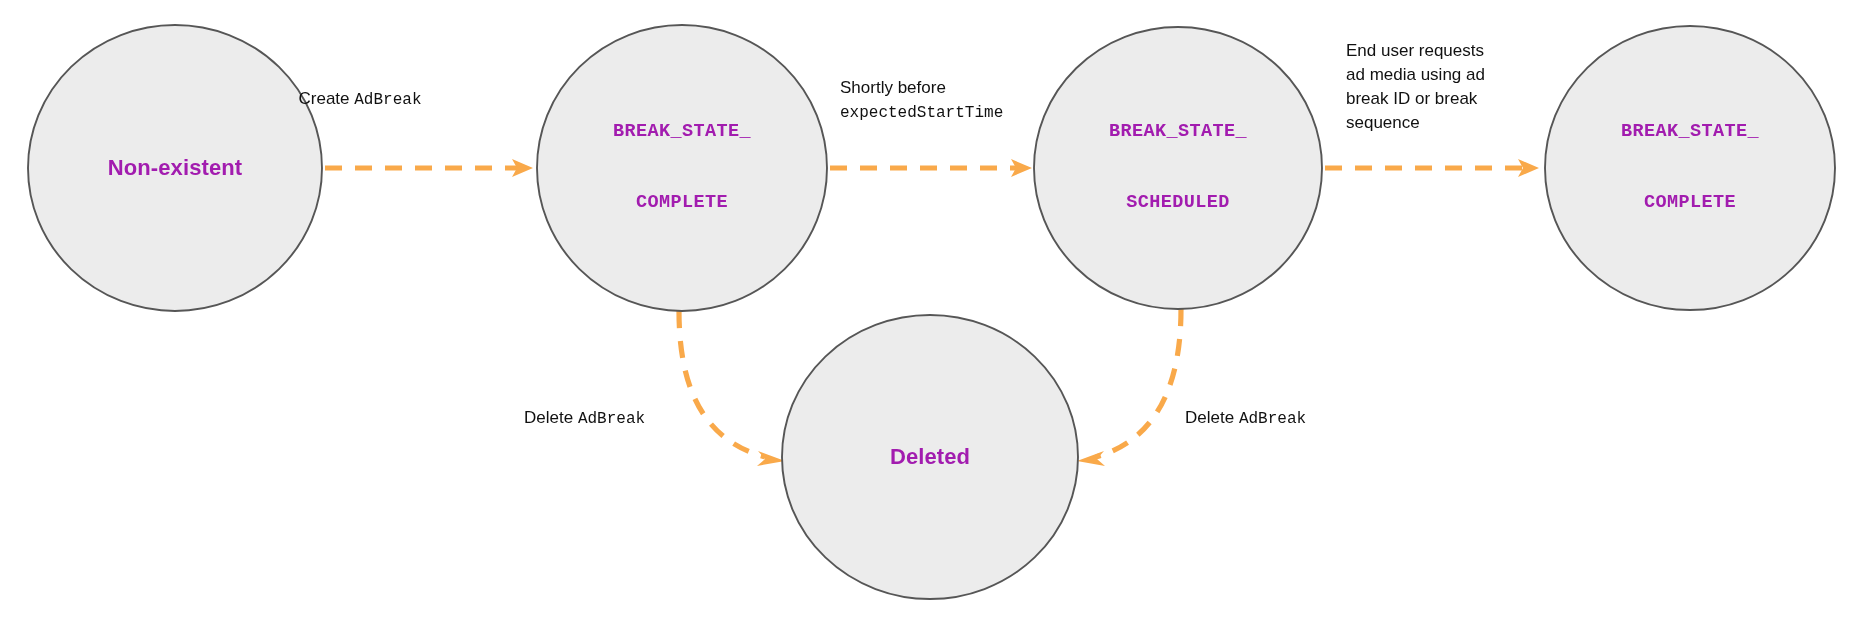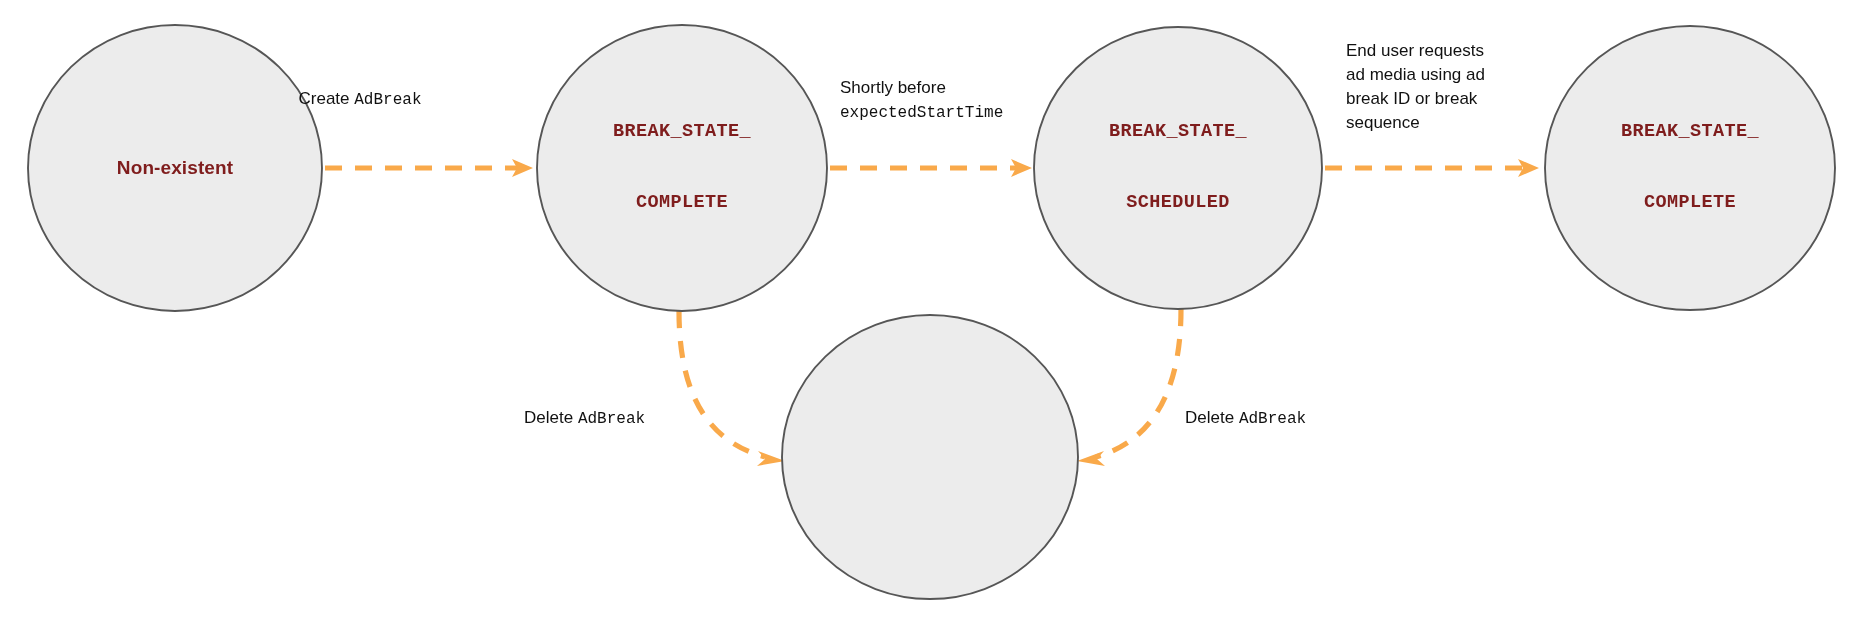--- a/index.html
+++ b/index.html
@@ -38,30 +38,30 @@
     stroke-linecap: butt;
     stroke-dasharray: 17 13;
   }
   .arrow-head {
     fill: #f9a94a;
     stroke: none;
   }
   .node-label {
     position: absolute;
     text-align: center;
-    color: #7f1d1d;
+    color: #a21caf;
     font-weight: bold;
     line-height: 1.28;
     white-space: pre;
     pointer-events: none;
     transform: translate(-50%, -50%);
   }
   .node-label.sans {
     font-family: "Liberation Sans", sans-serif;
-    font-size: 19px;
+    font-size: 22px;
     letter-spacing: 0.1px;
   }
   .node-label.mono {
     font-family: "Liberation Mono", "DejaVu Sans Mono", monospace;
     font-size: 18.5px;
     letter-spacing: 0.4px;
   }
   .edge-label {
     position: absolute;
     color: #111111;
@@ -141,20 +141,23 @@
   <div class="node-label mono" style="left:1178px; top:168px;">
     <div>BREAK_STATE_</div>
     <div>SCHEDULED</div>
   </div>
 
   <div class="node-label mono" style="left:1690px; top:168px;">
     <div>BREAK_STATE_</div>
     <div>COMPLETE</div>
   </div>
 
+  <div class="node-label sans" style="left:930px; top:457px;">
+    <div>Deleted</div>
+  </div>
 
   <div class="edge-label center" style="left:360px; top:87px;"><div><span class="t-sans">Create </span><span class="t-mono">AdBreak</span></div></div>
 
   <div class="edge-label left" style="left:1346px; top:39px;"><div><span class="t-sans">End user requests</span></div><div><span class="t-sans">ad media using ad</span></div><div><span class="t-sans">break ID or break</span></div><div><span class="t-sans">sequence</span></div></div>
 
   <div class="edge-label left" style="left:840px; top:76px;"><div><span class="t-sans">Shortly before</span></div><div><span class="t-mono">expectedStartTime</span></div></div>
 
   <div class="edge-label left" style="left:524px; top:406px;"><div><span class="t-sans">Delete </span><span class="t-mono">AdBreak</span></div></div>
 
   <div class="edge-label left" style="left:1185px; top:406px;"><div><span class="t-sans">Delete </span><span class="t-mono">AdBreak</span></div></div>

